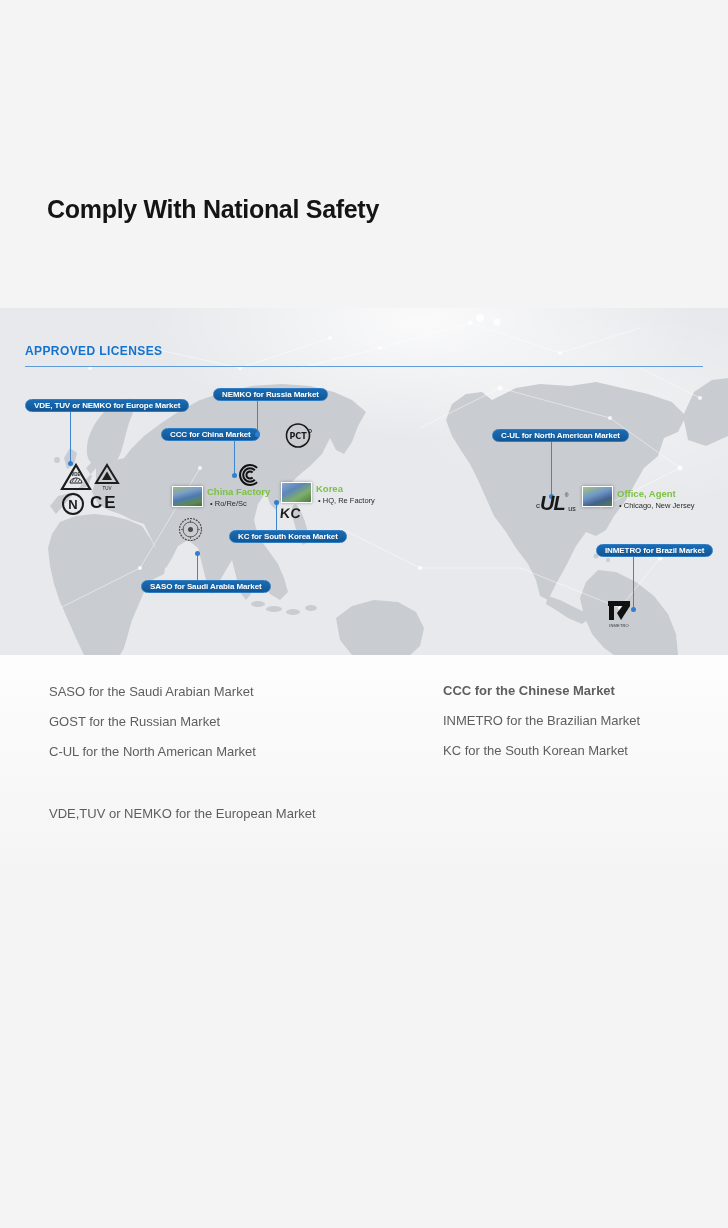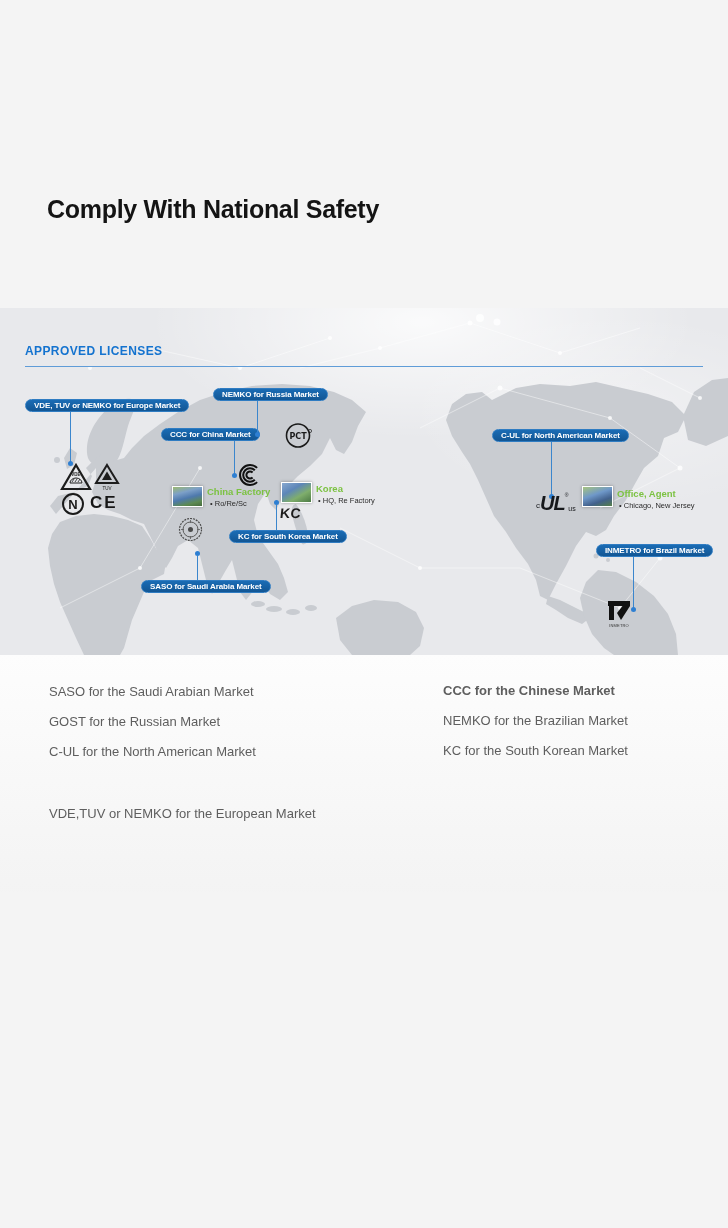--- a/index.html
+++ b/index.html
@@ -234,21 +234,21 @@
   <div class="loc-photo photo-office" style="left:582px;top:486px;"></div>
   <div class="loc-name" style="left:617px;top:488px;">Office, Agent</div>
   <div class="loc-detail" style="left:619px;top:501px;text-align:right;">• Chicago, New Jersey</div>
 
   <div id="list-section"></div>
   <div class="lic" style="left:49px;top:684px;">SASO for the Saudi Arabian Market</div>
   <div class="lic" style="left:49px;top:714px;">GOST for the Russian Market</div>
   <div class="lic" style="left:49px;top:744px;">C-UL for the North American Market</div>
   <div class="lic" style="left:49px;top:806px;">VDE,TUV or NEMKO for the European Market</div>
   <div class="lic" style="left:443px;top:683px;font-weight:bold;">CCC for the Chinese Market</div>
-  <div class="lic" style="left:443px;top:713px;">NEMKO for the Brazilian Market</div>
+  <div class="lic" style="left:443px;top:713px;">INMETRO for the Brazilian Market</div>
   <div class="lic" style="left:443px;top:743px;">KC for the South Korean Market</div>
 
   <div id="shipping-section"></div>
   <svg class="plane-svg" width="360" height="138" viewBox="0 0 360 138">
     <defs>
       <linearGradient id="fus" x1="0" y1="0" x2="0" y2="1">
         <stop offset="0" stop-color="#ffffff"></stop>
           <stop offset="0.55" stop-color="#dfe2e6"></stop>
           <stop offset="1" stop-color="#a8adb3"></stop>
       </linearGradient>

